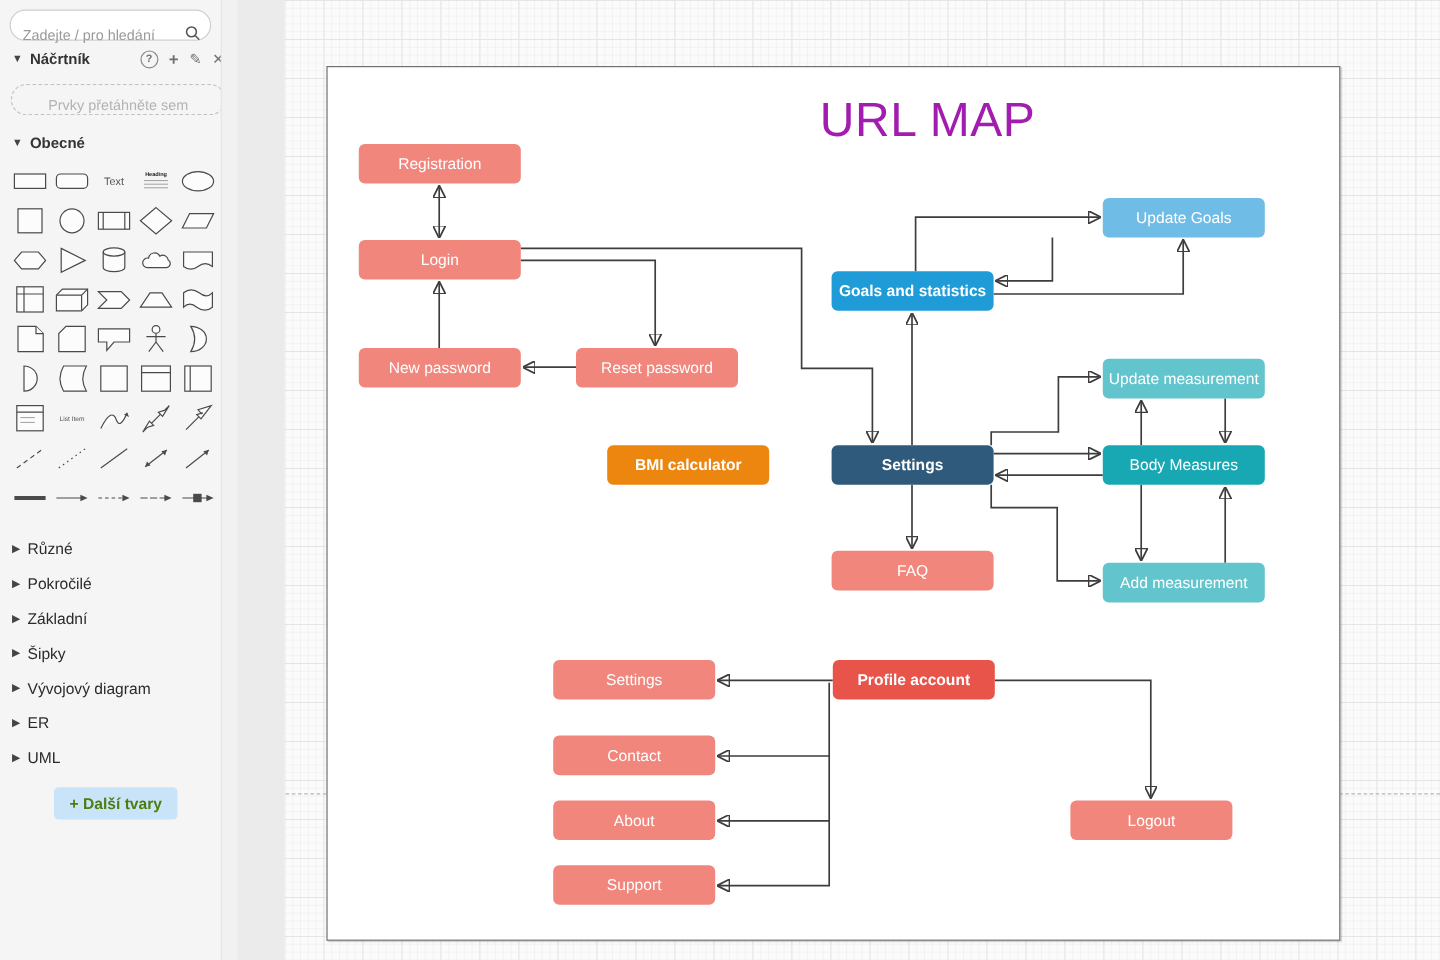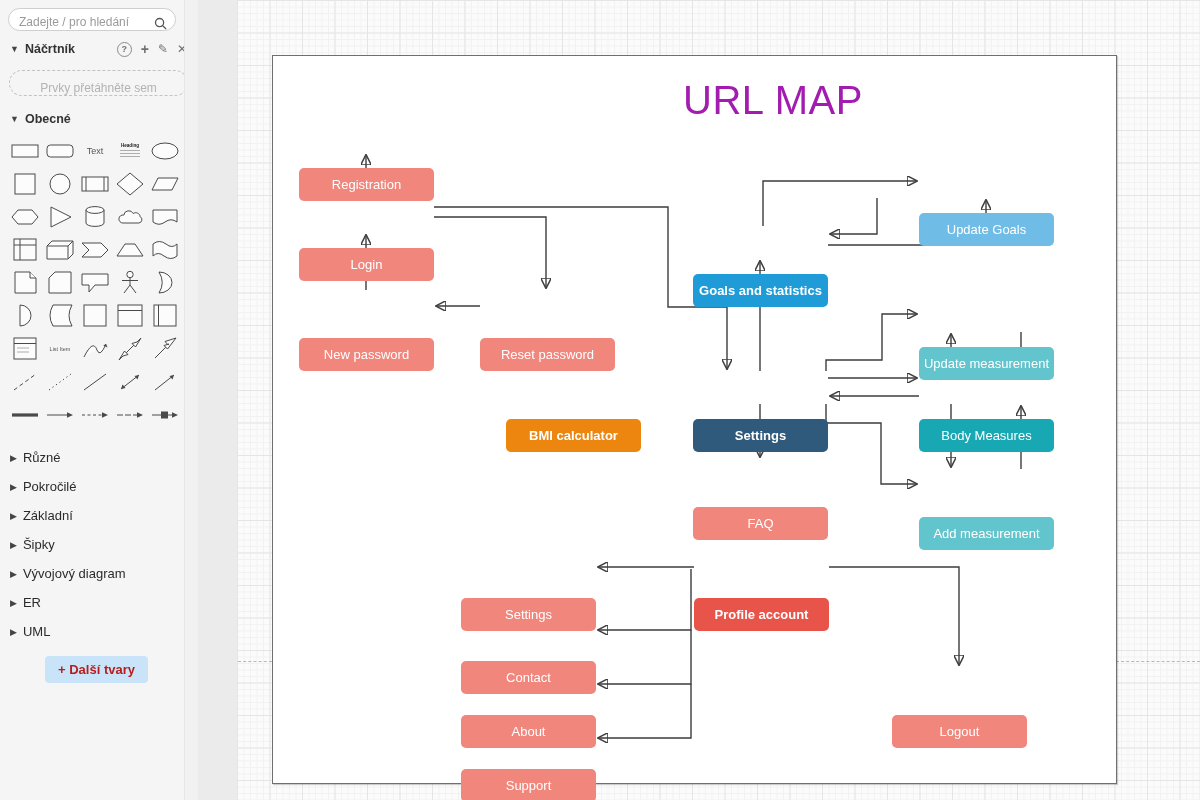--- a/index.html
+++ b/index.html
@@ -2,56 +2,56 @@
 <html><head>
 <meta charset="utf-8">
 <style>
   html,body{margin:0;padding:0;}
   body{font-family:"Liberation Sans","DejaVu Sans",sans-serif;}
   #app{position:relative;width:1200px;height:800px;overflow:hidden;background:#FBFBFB;}
 
   
   .sidebar{position:absolute;left:0;top:0;width:197px;height:800px;background:#F5F5F5;z-index:5;}
   .side-scroll{position:absolute;left:184px;top:0;width:13px;height:800px;background:#F1F1F1;border-left:1px solid #E6E6E6;}
-  .search-wrap{position:absolute;left:8px;top:8px;width:168px;height:23px;background:#fff;border:1px solid #CFCFCF;border-radius:13px;display:flex;align-items:flex-end;padding:0 8px;box-sizing:border-box;}
+  .search-wrap{position:absolute;left:8px;top:8px;width:168px;height:23px;background:#fff;border:1px solid #CFCFCF;border-radius:13px;display:flex;align-items:flex-start;padding:12px 8px;box-sizing:border-box;}
   .search-wrap input{border:none;outline:none;flex:1;font-size:12px;color:#444;background:transparent;font-family:inherit;min-width:0;}
   .search-wrap input::placeholder{color:#9A9A9A;}
   .sec-head{display:flex;align-items:center;padding:0 10px;height:22px;font-size:12.5px;font-weight:700;color:#333;}
   .caret{font-size:9px;color:#444;margin-right:6px;}
   .head-actions{margin-left:auto;display:flex;align-items:center;gap:9px;color:#707070;font-size:12px;}
   .qmark{display:inline-flex;width:13px;height:13px;border:1px solid #8a8a8a;border-radius:50%;align-items:center;justify-content:center;font-size:9px;}
   .dropzone{margin:10px 9px 6px 9px;height:24px;border:1px dashed #C2C2C2;border-radius:13px;display:flex;align-items:flex-end;justify-content:center;font-size:12px;color:#B3B3B3;}
   .shape-grid{display:grid;grid-template-columns:repeat(5,35px);grid-auto-rows:33px;padding:4px 0 2px 7px;align-items:center;justify-items:center;}
   .shape-grid .cell{width:34px;height:30px;display:flex;align-items:center;justify-content:center;cursor:grab;}
   .shp{stroke:#4A4A4A;fill:#FCFCFC;stroke-width:1;}
   .collapsed-list{margin-top:10px;}
   .collapsed-row{display:flex;align-items:center;height:29px;padding:0 10px;font-size:13px;color:#2b2b2b;cursor:pointer;}
   .collapsed-row .caret{font-size:9px;}
-  .more-shapes{margin:10px 12px 0 45px;display:inline-block;background:#C9E4F8;color:#b91c1c;font-size:13px;font-weight:600;border:none;border-radius:4px;padding:6px 13px;cursor:pointer;font-family:inherit;text-align:center;}
+  .more-shapes{margin:10px 12px 0 45px;display:inline-block;background:#C9E4F8;color:#4d7c0f;font-size:13px;font-weight:600;border:none;border-radius:4px;padding:6px 13px;cursor:pointer;font-family:inherit;text-align:center;}
 
   
   .gray-band{position:absolute;left:197px;top:0;width:40px;height:800px;background:#EBEBEB;z-index:1;}
   .canvas{position:absolute;left:237px;top:0;width:963px;height:800px;z-index:1;
     background-color:#FBFBFB;
     background-image:
       linear-gradient(to right,#E5E5E5 1px,transparent 1px),
       linear-gradient(to bottom,#E5E5E5 1px,transparent 1px),
       linear-gradient(to right,#F2F2F2 1px,transparent 1px),
       linear-gradient(to bottom,#F2F2F2 1px,transparent 1px);
     background-size:32.5px 32.5px,32.5px 32.5px,6.5px 6.5px,6.5px 6.5px;}
   .pagebreak{position:absolute;top:661px;border-top:1px dashed #B8B8B8;z-index:2;}
   .pb-left{left:238px;width:34px;}
   .pb-right{left:1116px;width:84px;}
 
   
   .page{position:absolute;left:272px;top:55px;width:843px;height:727px;background:#fff;border:1px solid #6F6F6F;box-shadow:1px 1px 1px rgba(0,0,0,0.18);z-index:3;}
   .diagram-title{position:absolute;left:330px;top:22px;width:340px;text-align:center;font-size:40px;color:#a21caf;letter-spacing:0.5px;}
   .edges{position:absolute;left:0;top:0;width:843px;height:727px;}
   .edges path{stroke:#3D3D3D;stroke-width:1.4;fill:none;}
-  .node{position:absolute;width:135px;height:33px;border-radius:5px;color:#fff;font-size:13px;display:flex;align-items:center;justify-content:center;cursor:pointer;white-space:nowrap;margin-top:48px;}
+  .node{position:absolute;width:135px;height:33px;border-radius:5px;color:#fff;font-size:13px;display:flex;align-items:center;justify-content:center;cursor:pointer;white-space:nowrap;}
   .c-salmon{background:#F0867C;}
   .c-red{background:#E8544A;font-weight:700;}
   .c-orange{background:#EC860E;font-weight:700;}
   .c-darkblue{background:#305A7B;font-weight:700;}
   .c-blue{background:#1F9BD7;font-weight:700;}
   .c-lightblue{background:#6FBCE6;}
   .c-teal{background:#18A8B4;font-weight:400;}
   .c-lightteal{background:#62C4CC;}
 </style>
 </head>

